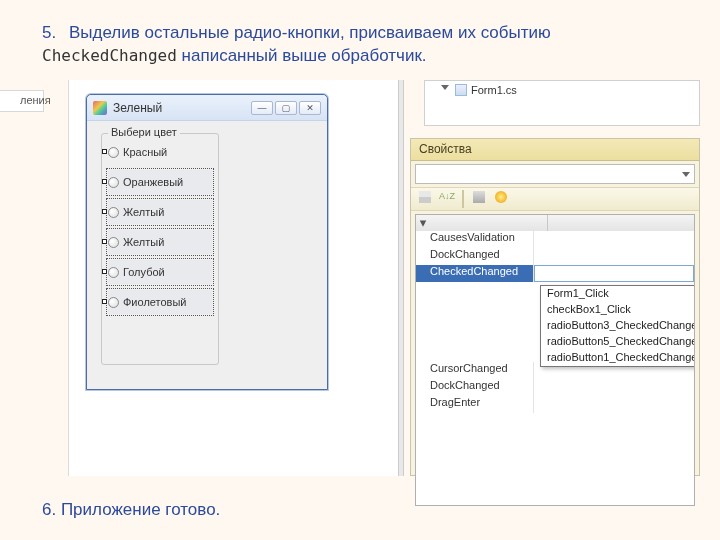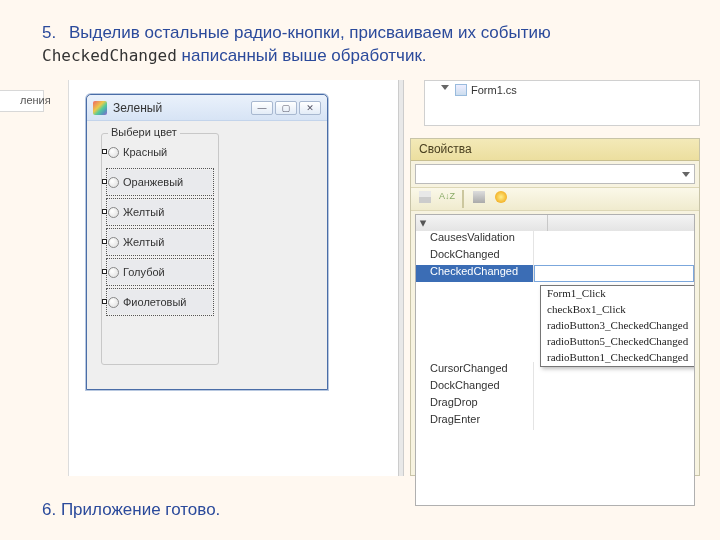--- a/index.html
+++ b/index.html
@@ -55,21 +55,21 @@
   .gridhdr{height:16px;background:linear-gradient(#f4f4f4,#e4e4e4);display:flex;}
   .gridhdr .c1{width:118px;border-right:1px solid #c8c8c8;}
   .gridhdr .c2{flex:1;}
   .gridhdr .exp{width:14px;text-align:center;color:#555;}
   .evrow{height:17px;display:flex;font-size:11px;color:#333;}
   .evrow .c1{width:118px;border-right:1px solid #e4e4e4;padding-left:14px;white-space:nowrap;overflow:hidden;}
   .evrow .c2{flex:1;}
   .evrow.selected .c1{background:#3b6db5;color:#fff;}
   .evrow.selected .c2{background:#fff;border:1px solid #7ba7dc;height:17px;}
   
-  .drop{position:absolute;left:124px;top:70px;width:166px;background:#fff;border:1px solid #767676;box-shadow:2px 2px 4px rgba(0,0,0,0.25);z-index:10;font-family:Liberation Serif, serif;}
+  .drop{position:absolute;left:124px;top:70px;width:166px;background:#fff;border:1px solid #767676;box-shadow:2px 2px 4px rgba(0,0,0,0.25);z-index:10;}
   .drop .opt{height:16px;font-size:11px;color:#222;padding:1px 6px;white-space:nowrap;overflow:hidden;}
   .vsplit{position:absolute;left:398px;top:0;width:6px;height:396px;background:#e8e8e8;border-left:1px solid #ccc;border-right:1px solid #ccc;}
 </style>
 </head>
 <body>
 
 <div class="instr">
   <span class="num">5.</span>
   <span>Выделив остальные радио-кнопки, присваиваем их событию</span>
   <br>
@@ -189,24 +189,20 @@
         <div style="height:80px"></div>
         <div class="evrow">
             <div class="c1">CursorChanged</div>
             <div class="c2"></div>
           </div>
         <div class="evrow">
             <div class="c1">DockChanged</div>
             <div class="c2"></div>
           </div>
         <div class="evrow">
-            <div class="c1">DragDrop</div>
-            <div class="c2"></div>
-          </div>
-        <div class="evrow">
             <div class="c1">DragEnter</div>
             <div class="c2"></div>
           </div>
       </div>
     </div>
   </div>
 
 </div>
 
 <div class="instr2">6. Приложение готово.</div>

